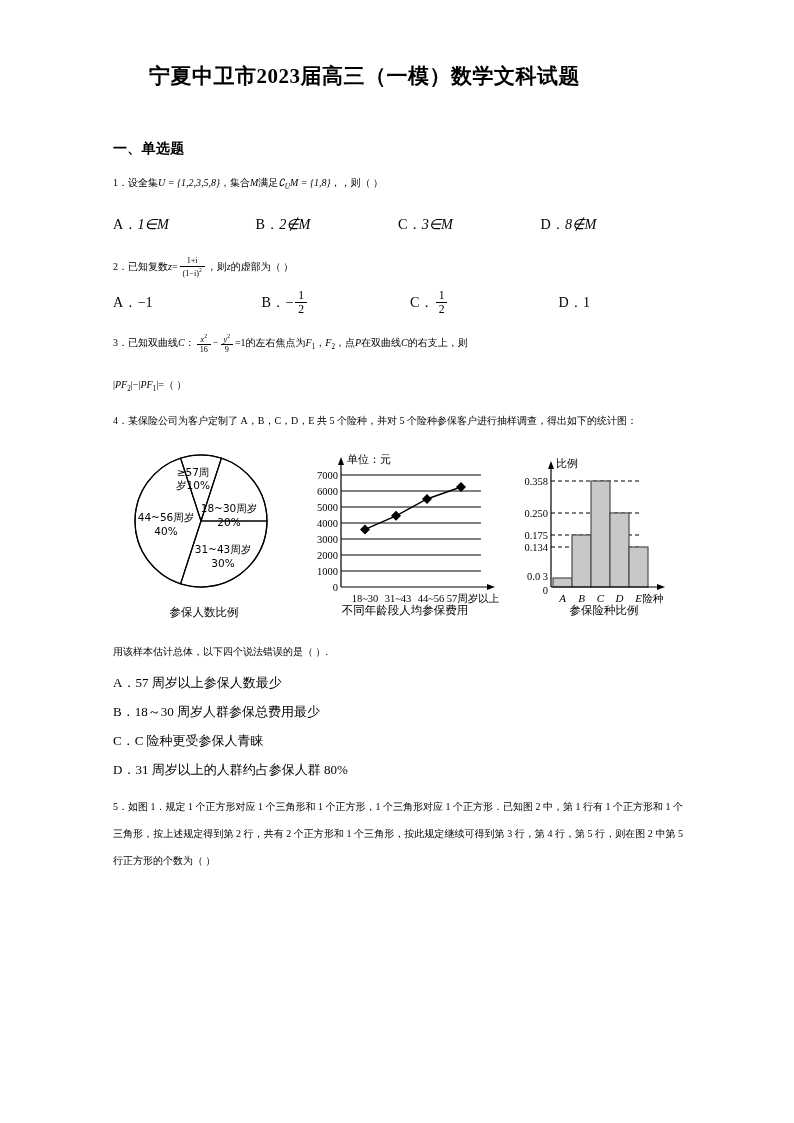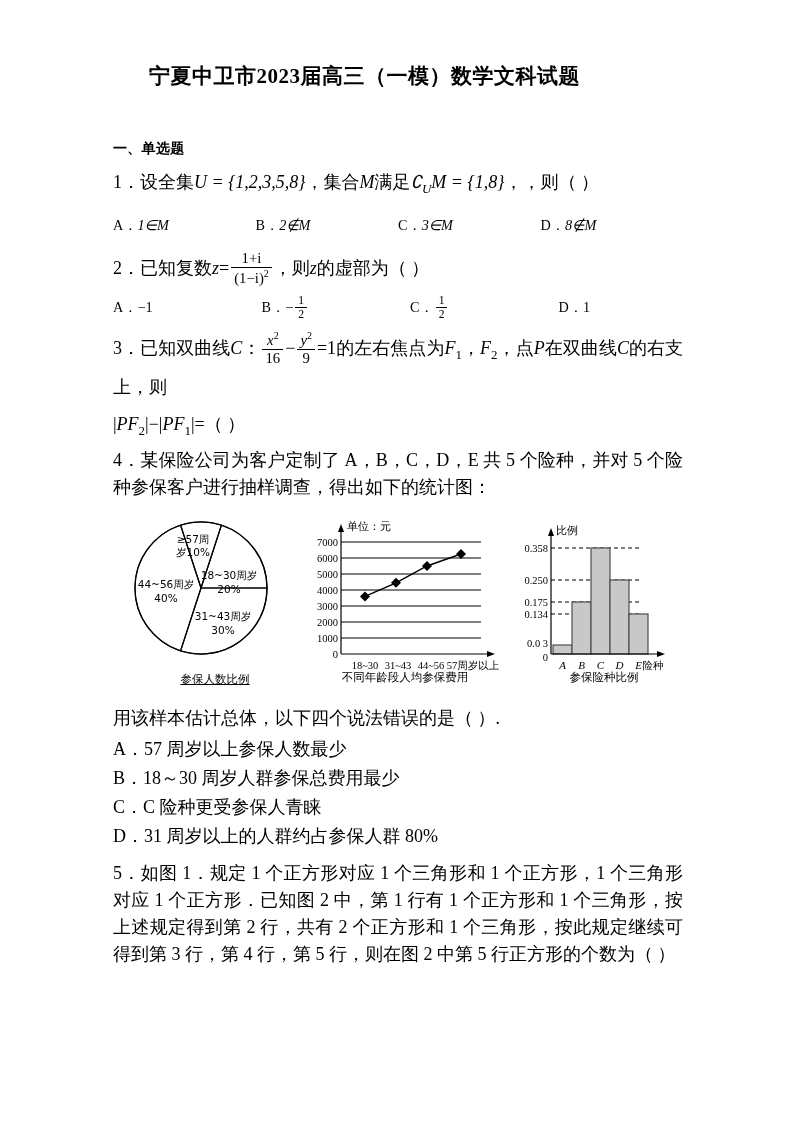--- a/index.html
+++ b/index.html
@@ -39,36 +39,36 @@
     top: 140px;
     width: 570px;
   }
   .section-head {
     font-size: 14px;
     font-weight: bold;
     margin: 0 0 11px 0;
     letter-spacing: 0.3px;
   }
   .q {
-    font-size: 18px;
+    font-size: 10px;
     line-height: 27px;
     margin: 0 0 4px 0;
     text-align: justify;
   }
   .q-tall { line-height: 32px; }
   .opts {
     display: flex;
     font-size: 14.2px;
     margin: 10px 0 14px 0;
     line-height: 26px;
   }
   .opts .op { width: 25%; }
   .opts.tallops { margin-top: 6px; margin-bottom: 10px; gap: 24px; }
   .optline {
-    font-size: 18px;
+    font-size: 13px;
     line-height: 27px;
     margin: 0 0 2px 0;
   }
   .mi { font-style: italic; font-family: "Liberation Serif", serif; }
   .frac {
     display: inline-block;
     vertical-align: middle;
     text-align: center;
     font-size: 0.82em;
     line-height: 1.12;
@@ -164,21 +164,21 @@
 
           <text class="cjk" x="108" y="63" font-size="10.5" text-anchor="middle">18~30周岁</text>
           <text class="cjk" x="108" y="77" font-size="10.5" text-anchor="middle">20%</text>
 
           <text class="cjk" x="102" y="104" font-size="10.5" text-anchor="middle">31~43周岁</text>
           <text class="cjk" x="102" y="118" font-size="10.5" text-anchor="middle">30%</text>
 
           <text class="cjk" x="45" y="72" font-size="10.5" text-anchor="middle">44~56周岁</text>
           <text class="cjk" x="45" y="86" font-size="10.5" text-anchor="middle">40%</text>
         </svg>
-        <div class="figcap cjk" style="left:32px; top:156px; width:124px;text-decoration:underline;">参保人数比例</div>
+        <div class="figcap cjk" style="left:21px; top:156px; width:124px;">参保人数比例</div>
       </div>
 
       <div class="figbox" id="line-fig">
         <svg width="200" height="172" viewBox="0 0 200 172">
 
           <g stroke="#000000" stroke-width="1">
             <line x1="38" y1="28" x2="178" y2="28"></line>
             <line x1="38" y1="44" x2="178" y2="44"></line>
             <line x1="38" y1="60" x2="178" y2="60"></line>
             <line x1="38" y1="76" x2="178" y2="76"></line>

